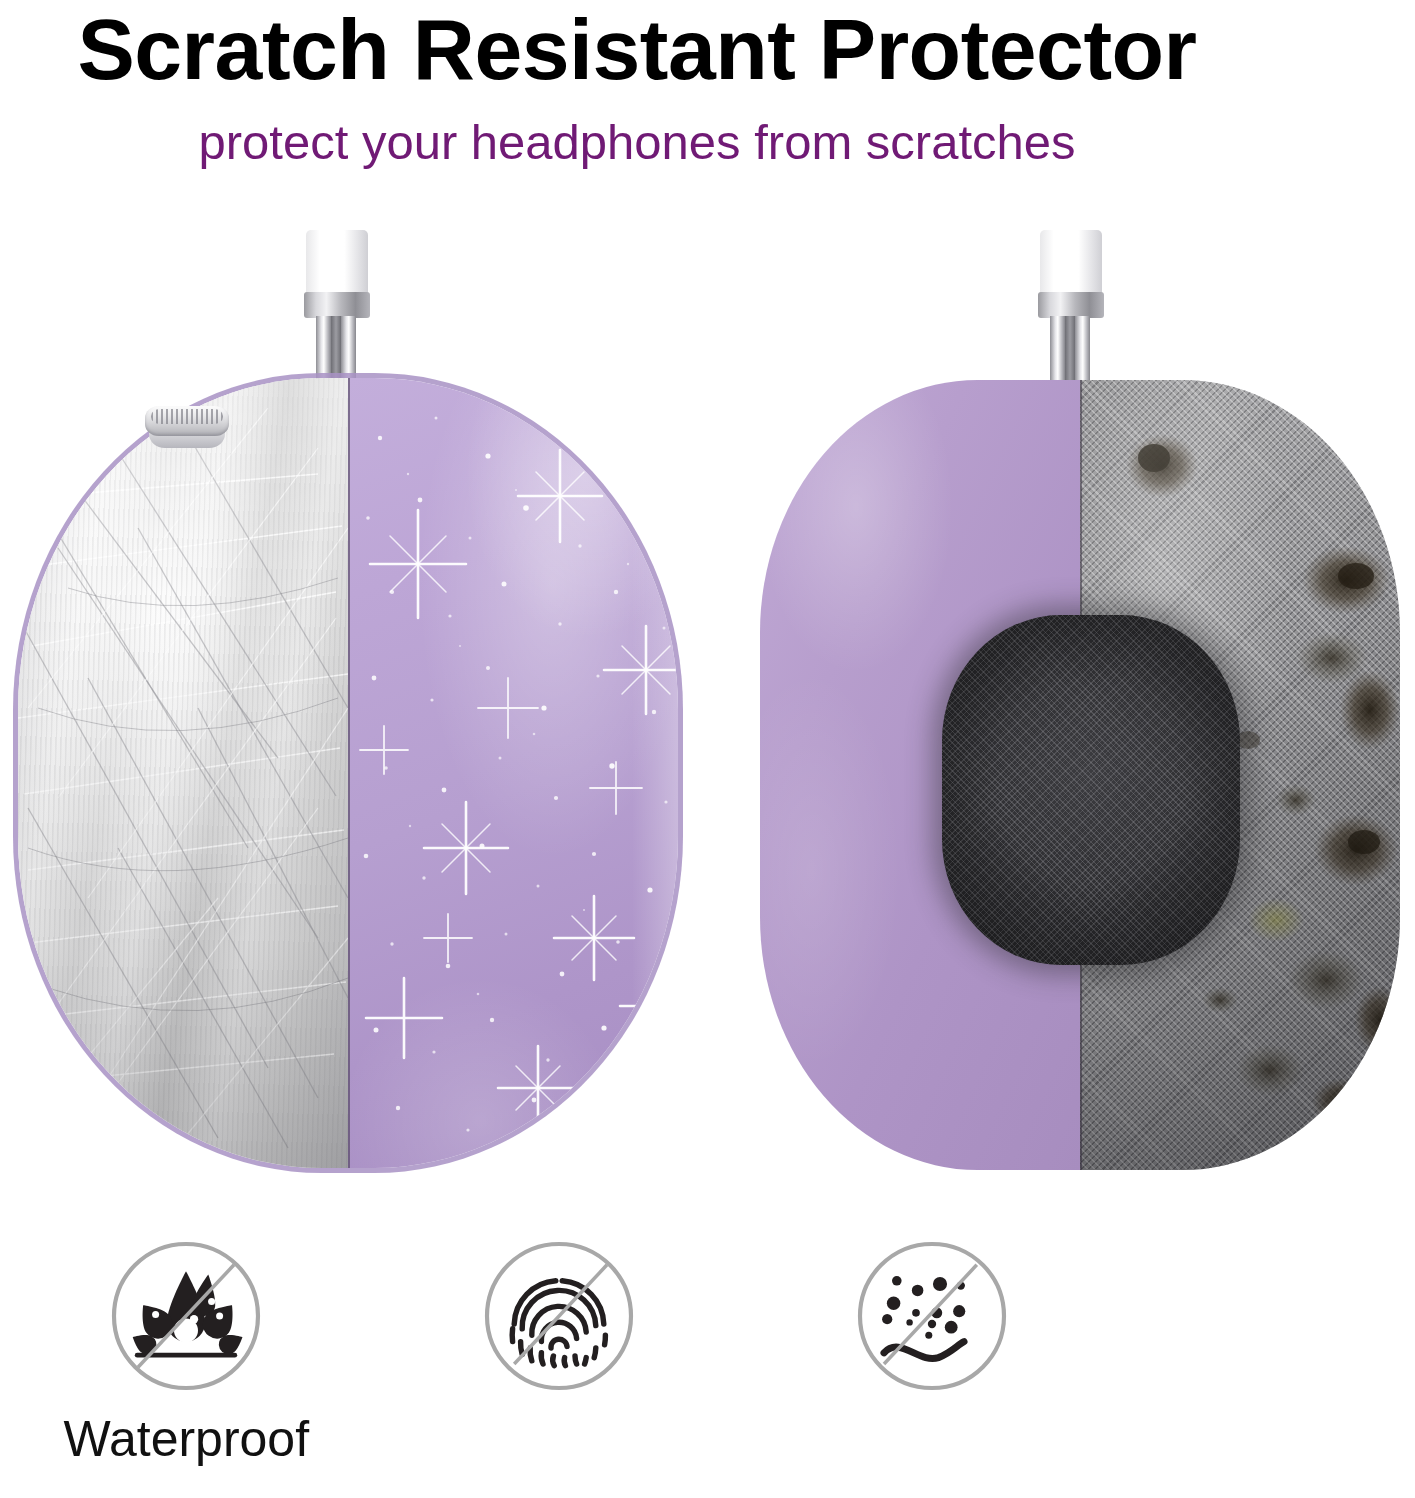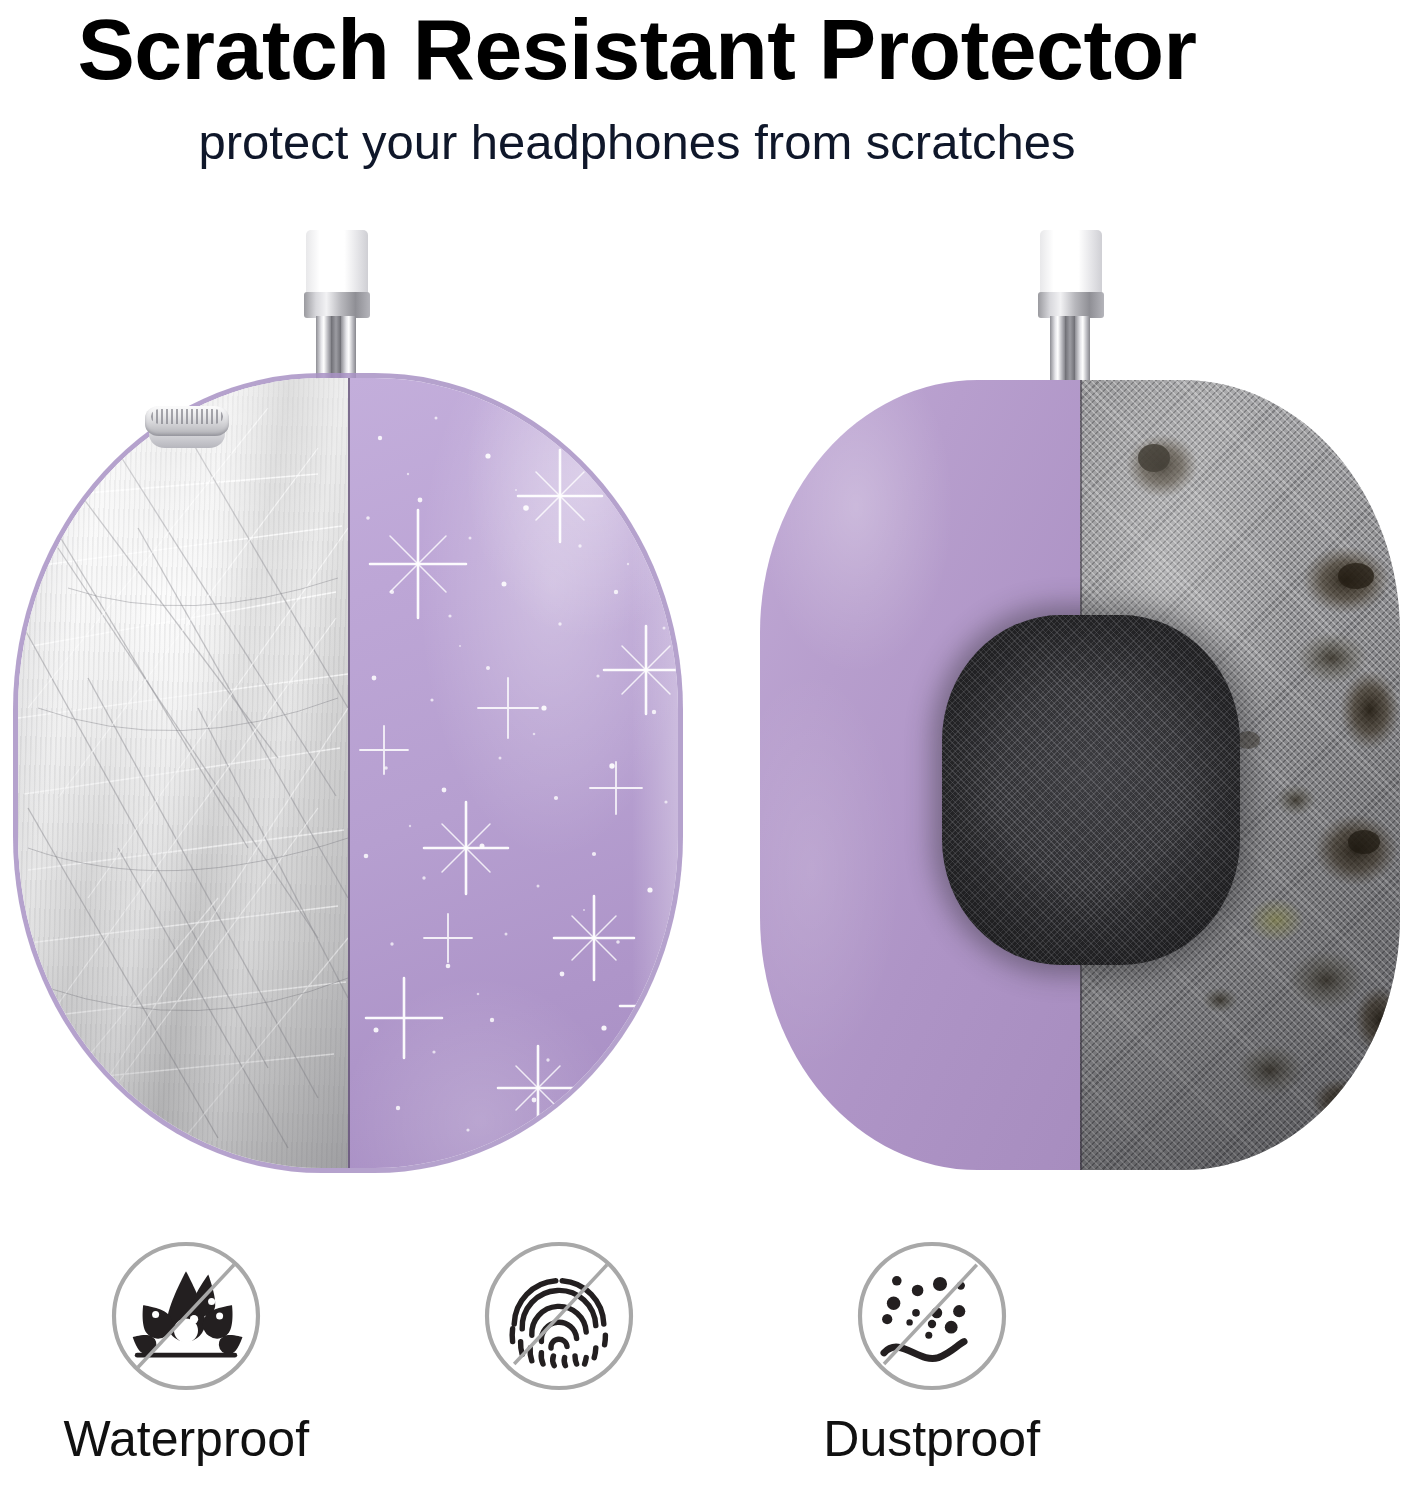--- a/index.html
+++ b/index.html
@@ -22,21 +22,21 @@
     color: #000000;
     letter-spacing: -0.5px;
     line-height: 1.0;
     margin-top: 6px;
     white-space: nowrap;
   }
   #subtitle {
     text-align: center;
     font-size: 49px;
     font-weight: 400;
-    color: #0f172a;
+    color: #701a75;
     line-height: 1.0;
     margin-top: 26px;
     white-space: nowrap;
   }
 
   
   #product-area {
     position: absolute;
     top: 230px; left: 0;
     width: 1415px; height: 1000px;
@@ -535,16 +535,15 @@
         <circle cx="67" cy="47" r="3.8"></circle>
         <circle cx="22" cy="52" r="3.2"></circle>
         <circle cx="36" cy="54" r="2"></circle>
         <circle cx="50" cy="55" r="2.6"></circle>
         <circle cx="62" cy="57" r="4"></circle>
         <circle cx="48" cy="62" r="2.2"></circle>
       </g>
       <path d="M20 73 C30 62 42 80 54 76 C62 73 66 68 70 66" fill="none" stroke="#231f20" stroke-width="4.4" stroke-linecap="round"></path>
       <line x1="20" y1="80" x2="78" y2="18" stroke="#a8a8a8" stroke-width="2.2"></line>
     </svg>
-    <div class="feature-label">Dustproof</div>
   </div>
 
 </div>
 
 </body></html>

